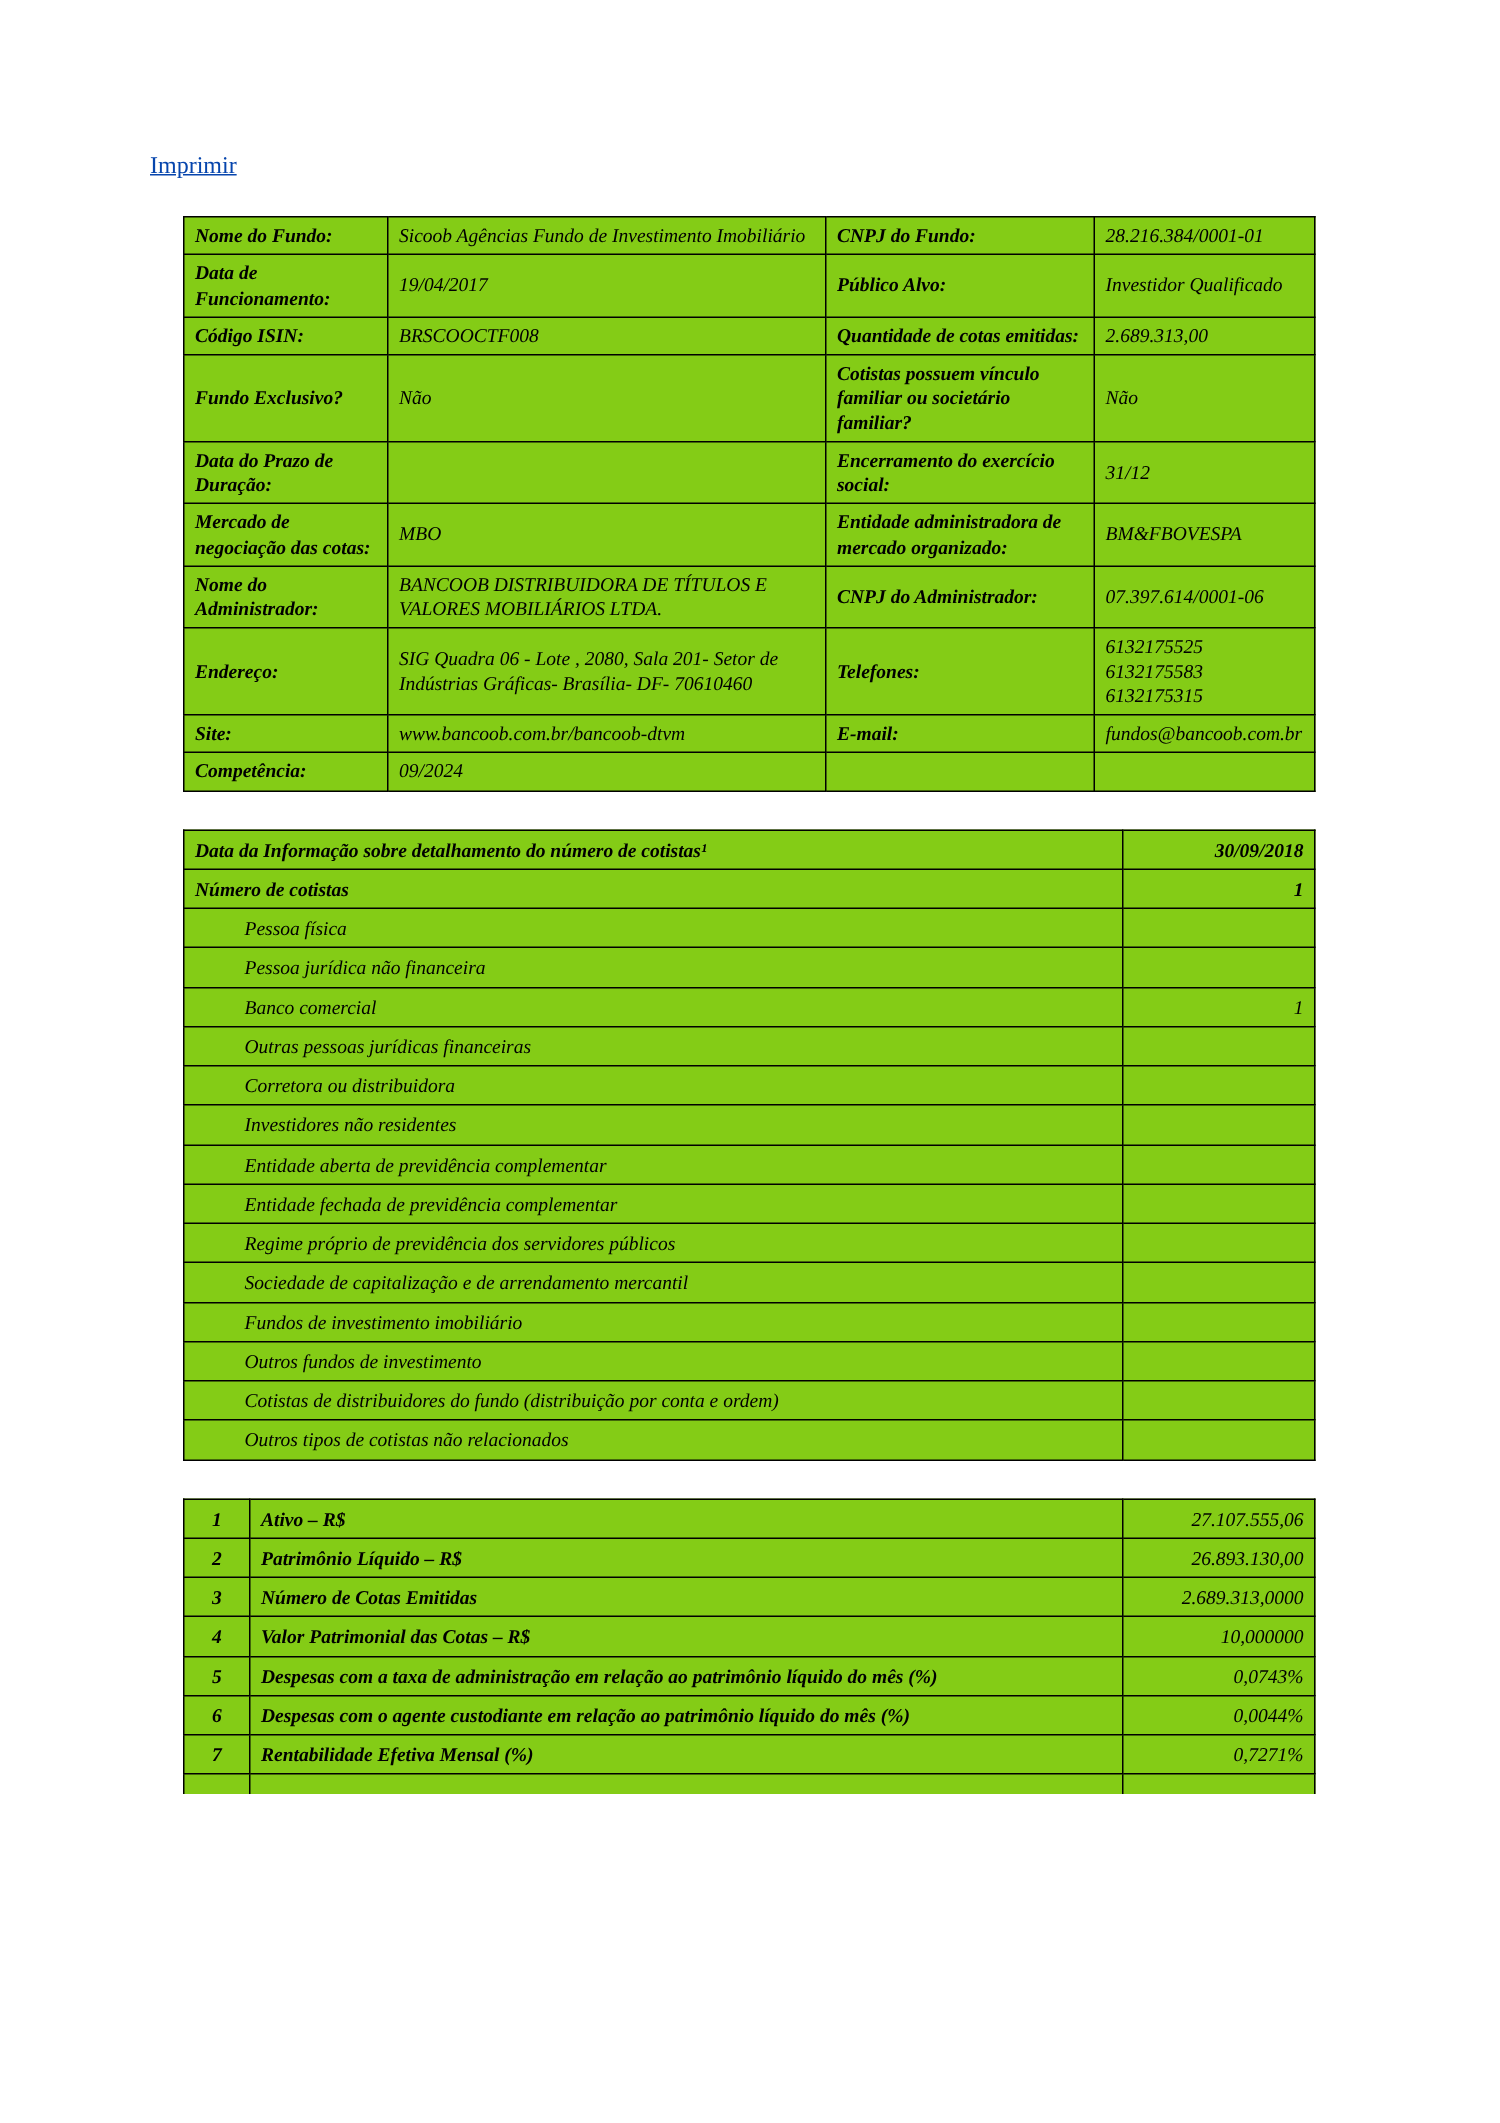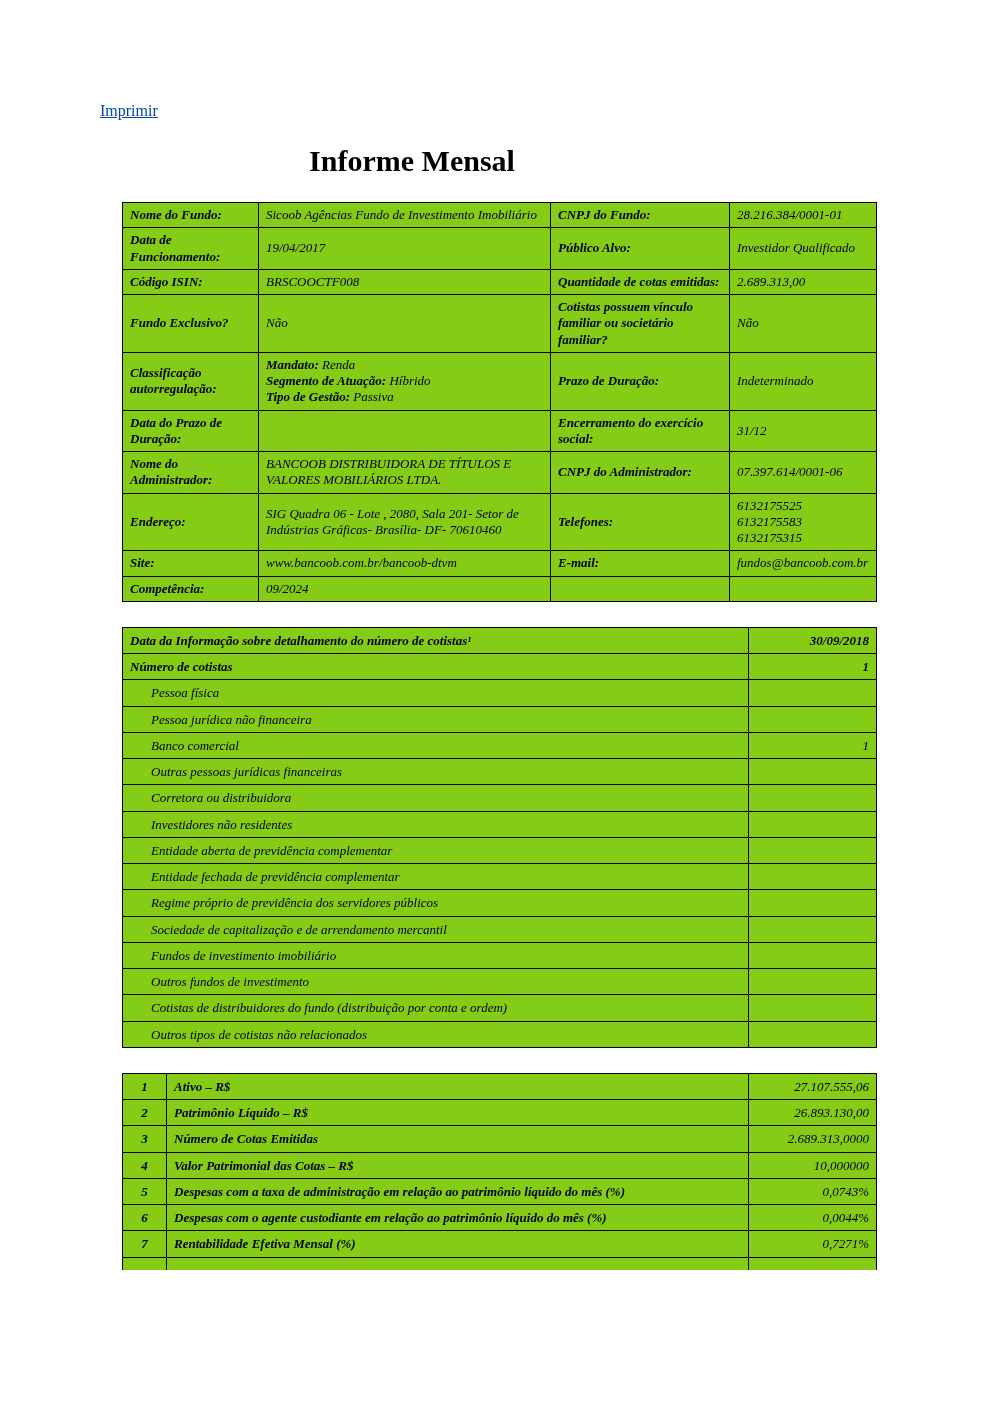--- a/index.html
+++ b/index.html
@@ -51,21 +51,21 @@
   .fund col.c1 { width: 136px; }
   .fund col.c2 { width: 292px; }
   .fund col.c3 { width: 179px; }
   .fund col.c4 { width: 147px; }
 
   
   .cot { margin-top: 25px; }
   .cot col.cl { width: 626px; }
   .cot col.cv { width: 128px; }
   .cot td { padding: 5px 7px 4px 7px; margin-left: 17px; }
-  .cot td.ind { padding-left: 28px; }
+  .cot td.ind { padding-left: 40px; }
 
   
   .ind-t { margin-top: 25px; }
   .ind-t col.ci  { width: 44px; }
   .ind-t col.cl2 { width: 582px; }
   .ind-t col.cv2 { width: 128px; }
   .ind-t td { padding: 5px 7px 4px 7px; }
 
   .b { font-weight: bold; }
   .num { text-align: center; }
@@ -73,21 +73,20 @@
 
   tr.partial td { border-bottom: none; height: 13px; padding: 0; }
 </style>
 </head>
 <body>
 
 <div class="page">
 
   <a class="print-link" href="#">Imprimir</a>
 
-  <h1 class="title">Informe Mensal</h1>
 
   <table class="tbl fund">
     <colgroup>
         <col class="c1">
         <col class="c2">
         <col class="c3">
         <col class="c4">
       </colgroup>
     <tbody>
         <tr>
@@ -108,34 +107,30 @@
           <td class="lbl">Quantidade de cotas emitidas:</td>
           <td class="val">2.689.313,00</td>
         </tr>
         <tr>
           <td class="lbl">Fundo Exclusivo?</td>
           <td class="val">Não</td>
           <td class="lbl">Cotistas possuem vínculo familiar ou societário familiar?</td>
           <td class="val">Não</td>
         </tr>
         <tr>
-          <td class="lbl">Classificação autorregulação:</td>
-          <td class="val">
-            <div><b>Mandato: </b>Renda</div>
-            <div><b>Segmento de Atuação: </b>Híbrido</div>
-            <div><b>Tipo de Gestão: </b>Passiva</div>
-          </td>
-          <td class="lbl">Prazo de Duração:</td>
-          <td class="val">Indeterminado</td>
-        </tr>
-        <tr>
           <td class="lbl">Data do Prazo de Duração:</td>
           <td class="val"></td>
           <td class="lbl">Encerramento do exercício social:</td>
           <td class="val">31/12</td>
+        </tr>
+        <tr>
+          <td class="lbl">Mercado de negociação das cotas:</td>
+          <td class="val">MBO</td>
+          <td class="lbl">Entidade administradora de mercado organizado:</td>
+          <td class="val">BM&amp;FBOVESPA</td>
         </tr>
         <tr>
           <td class="lbl">Nome do Administrador:</td>
           <td class="val">BANCOOB DISTRIBUIDORA DE TÍTULOS E VALORES MOBILIÁRIOS LTDA.</td>
           <td class="lbl">CNPJ do Administrador:</td>
           <td class="val">07.397.614/0001-06</td>
         </tr>
         <tr>
           <td class="lbl">Endereço:</td>
           <td class="val">SIG Quadra 06 - Lote , 2080, Sala 201- Setor de Indústrias Gráficas- Brasília- DF- 70610460</td>

